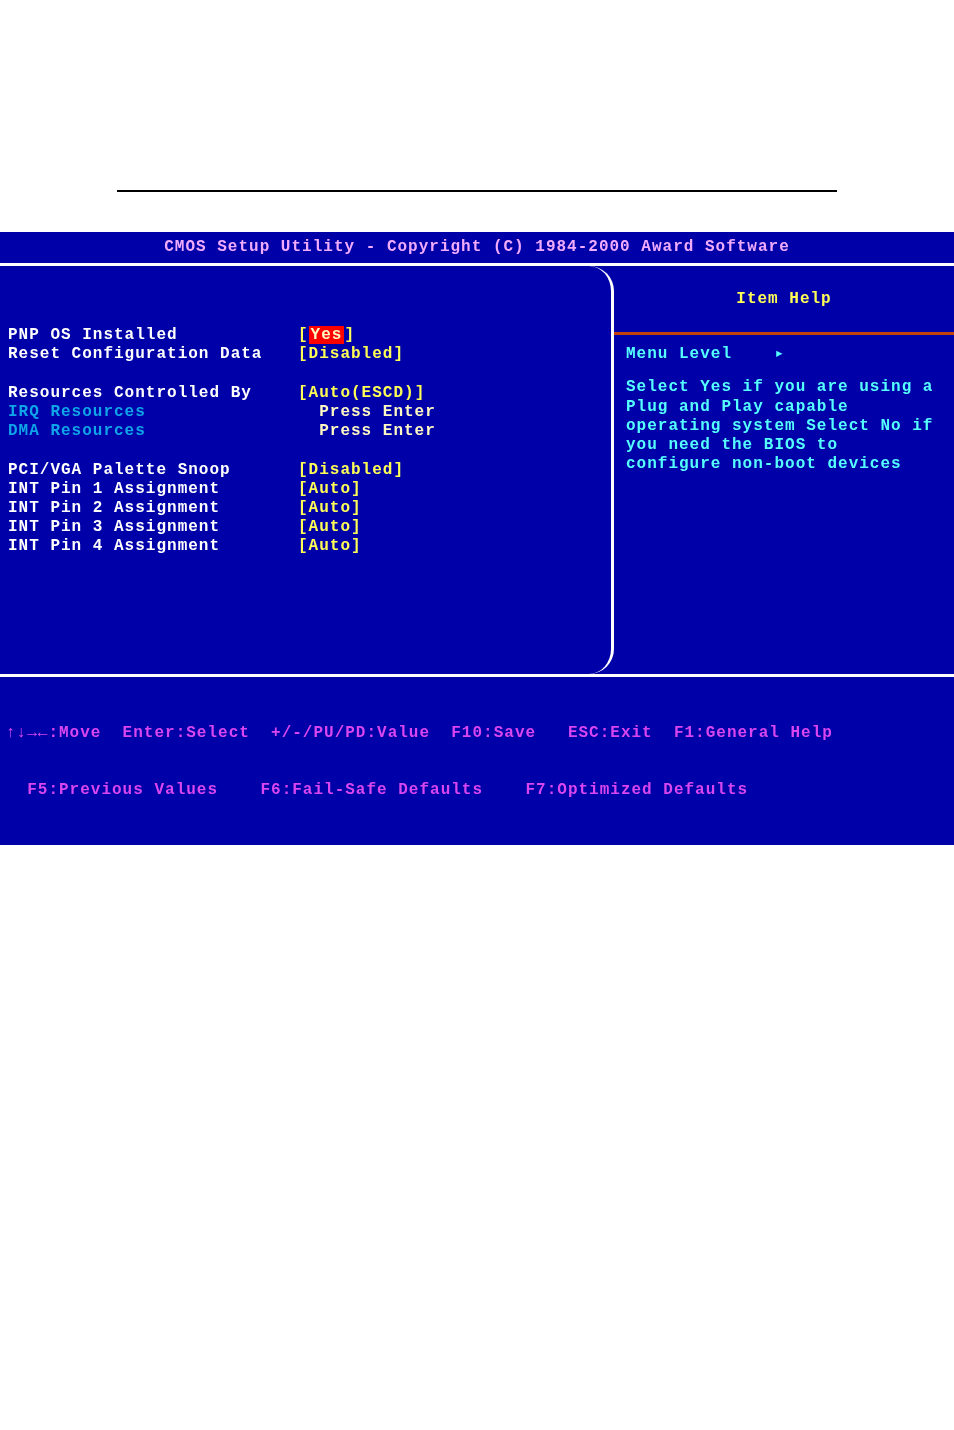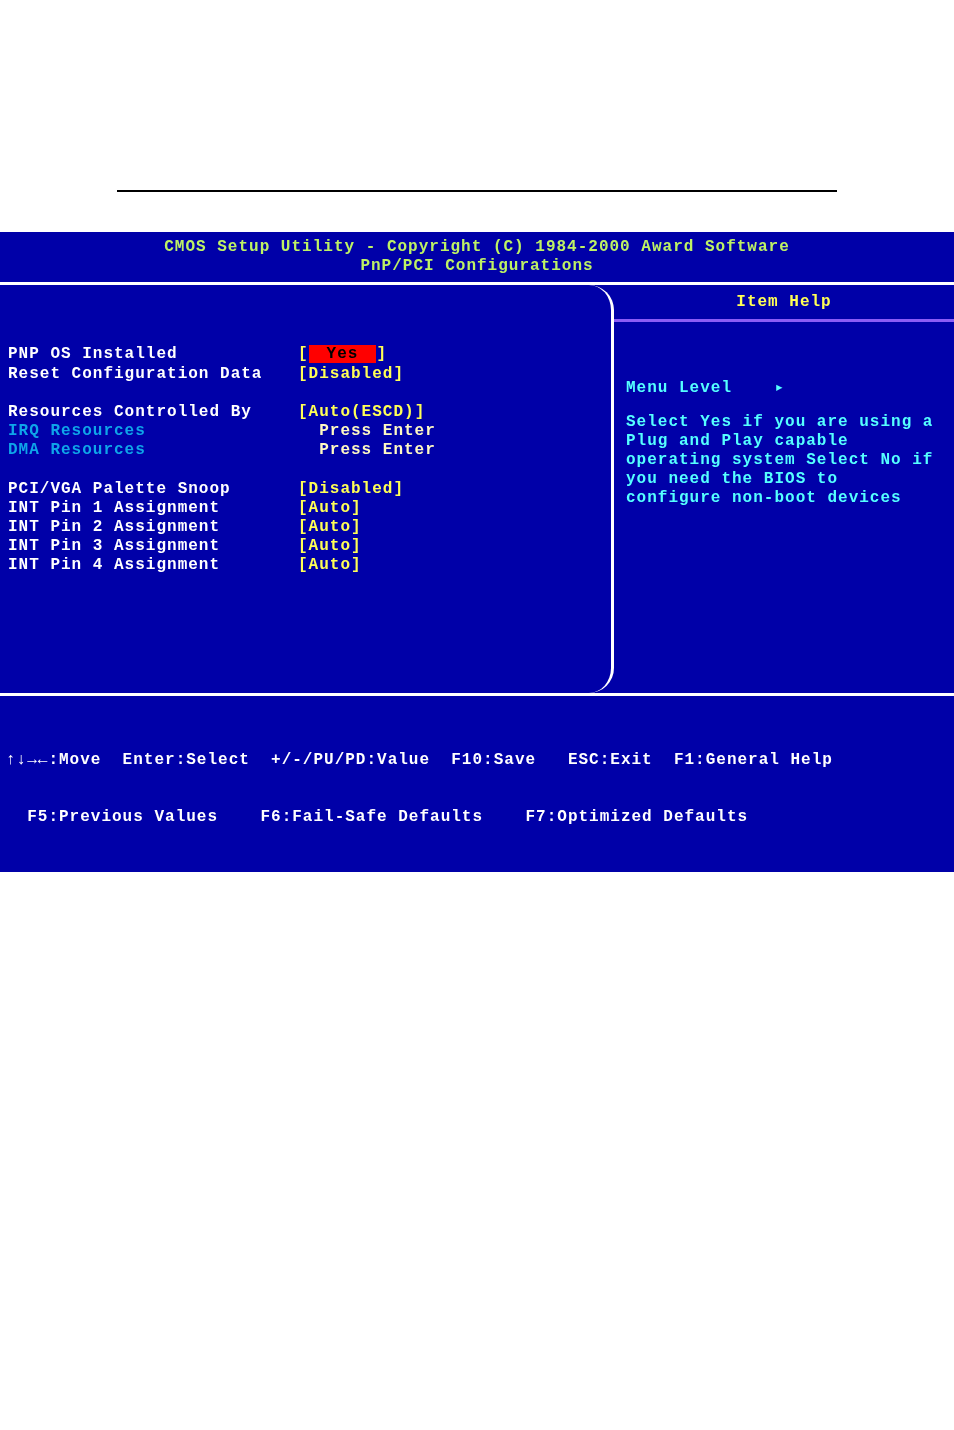--- a/index.html
+++ b/index.html
@@ -22,21 +22,21 @@
     .bios-screen {
       width: 954px;
       background: #0000A8;
       font-weight: bold;
       font-size: 16px;
       letter-spacing: 1px;
     }
     .header-area {
       padding: 6px 0;
       text-align: center;
-      color: #bef264;
+      color: #f0abfc;
       border-bottom: 3px solid #fff;
     }
     .header-line1, .header-line2 {
       line-height: 1.2;
     }
     .main-area {
       display: flex;
       height: 408px;
     }
     .left-panel {
@@ -59,66 +59,64 @@
       color: #FFFF55;
     }
     .dim-label {
       color: #0ea5e9;
     }
     .dim-value {
       color: #fef9c3;
     }
     .highlighted {
       background: #FF0000;
-      color: #000000;
-      padding: 0 18px;
+      color: #fef9c3;
+      padding: 0 2px;
     }
     .right-panel {
       width: 340px;
       display: flex;
       flex-direction: column;
     }
     .item-help-header {
       text-align: center;
       color: #FFFF55;
-      padding: 8px 0;
-      border-bottom: 3px solid #8b5cf6;
+      padding: 24px 0;
+      border-bottom: 3px solid #c2410c;
     }
     .help-body {
       padding: 10px 12px;
       color: #55FFFF;
       line-height: 1.2;
     }
     .menu-level {
       margin-bottom: 14px;
-      margin-top: 47px;
     }
     .arrow {
       color: #55FFFF;
     }
     .footer {
       border-top: 3px solid #fff;
-      padding: 16px 6px 6px;
-      color: #ffffff;
+      padding: 8px 6px 6px;
+      color: #d946ef;
       line-height: 1.2;
       white-space: pre;
     }
     .blank-row {
       height: 1.2em;
     }
   </style>
 </head>
 <body>
 
 <div class="page-header-line"></div>
 
 <div class="bios-screen">
   <div class="header-area">
     <div class="header-line1">CMOS Setup Utility - Copyright (C) 1984-2000 Award Software</div>
-    <div class="header-line2">PnP/PCI Configurations</div>
   </div>
 
   <div class="main-area">
     <div class="left-panel" id="settings-panel">
       
     <div class="row"><span class="label ">PNP OS Installed</span><span><span class="value">[</span><span class="highlighted">Yes</span><span class="value">]</span></span></div><div class="row"><span class="label ">Reset Configuration Data</span><span><span class="value">[</span><span class="value">Disabled</span><span class="value">]</span></span></div><div class="blank-row"></div><div class="row"><span class="label ">Resources Controlled By</span><span><span class="value">[</span><span class="value">Auto(ESCD)</span><span class="value">]</span></span></div><div class="row"><span class="label dim-label">IRQ Resources</span><span><span class="dim-value">  Press Enter</span></span></div><div class="row"><span class="label dim-label">DMA Resources</span><span><span class="dim-value">  Press Enter</span></span></div><div class="blank-row"></div><div class="row"><span class="label ">PCI/VGA Palette Snoop</span><span><span class="value">[</span><span class="value">Disabled</span><span class="value">]</span></span></div><div class="row"><span class="label ">INT Pin 1 Assignment</span><span><span class="value">[</span><span class="value">Auto</span><span class="value">]</span></span></div><div class="row"><span class="label ">INT Pin 2 Assignment</span><span><span class="value">[</span><span class="value">Auto</span><span class="value">]</span></span></div><div class="row"><span class="label ">INT Pin 3 Assignment</span><span><span class="value">[</span><span class="value">Auto</span><span class="value">]</span></span></div><div class="row"><span class="label ">INT Pin 4 Assignment</span><span><span class="value">[</span><span class="value">Auto</span><span class="value">]</span></span></div></div>
 
     <div class="right-panel">
       <div class="item-help-header">Item Help</div>
       <div class="help-body">

